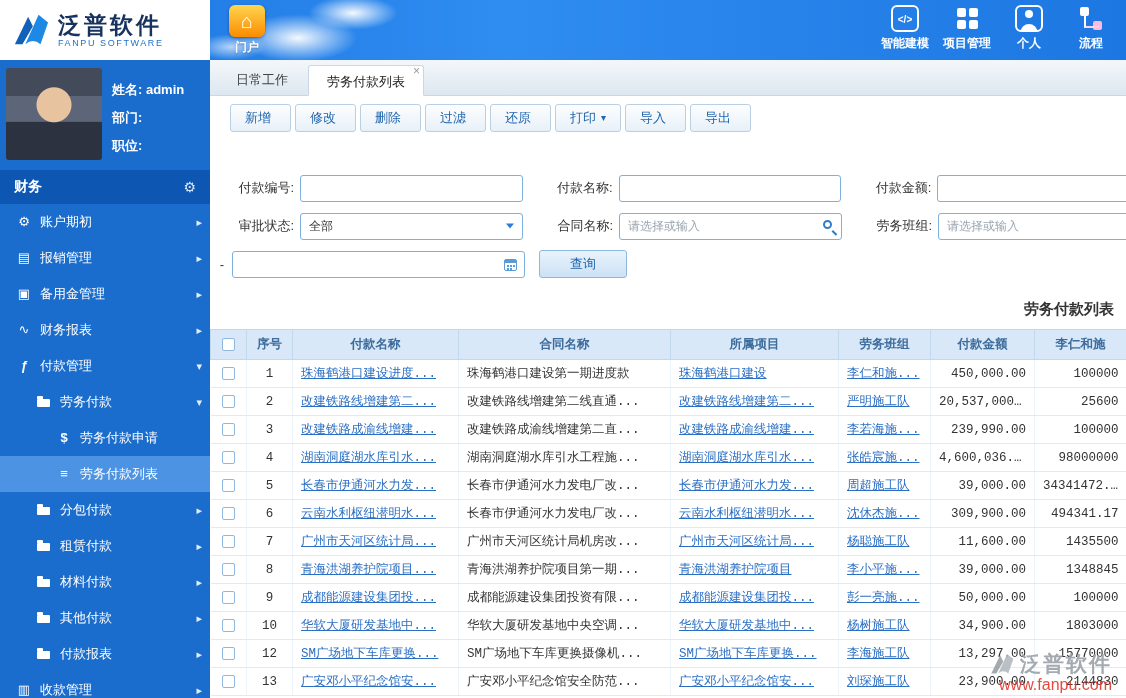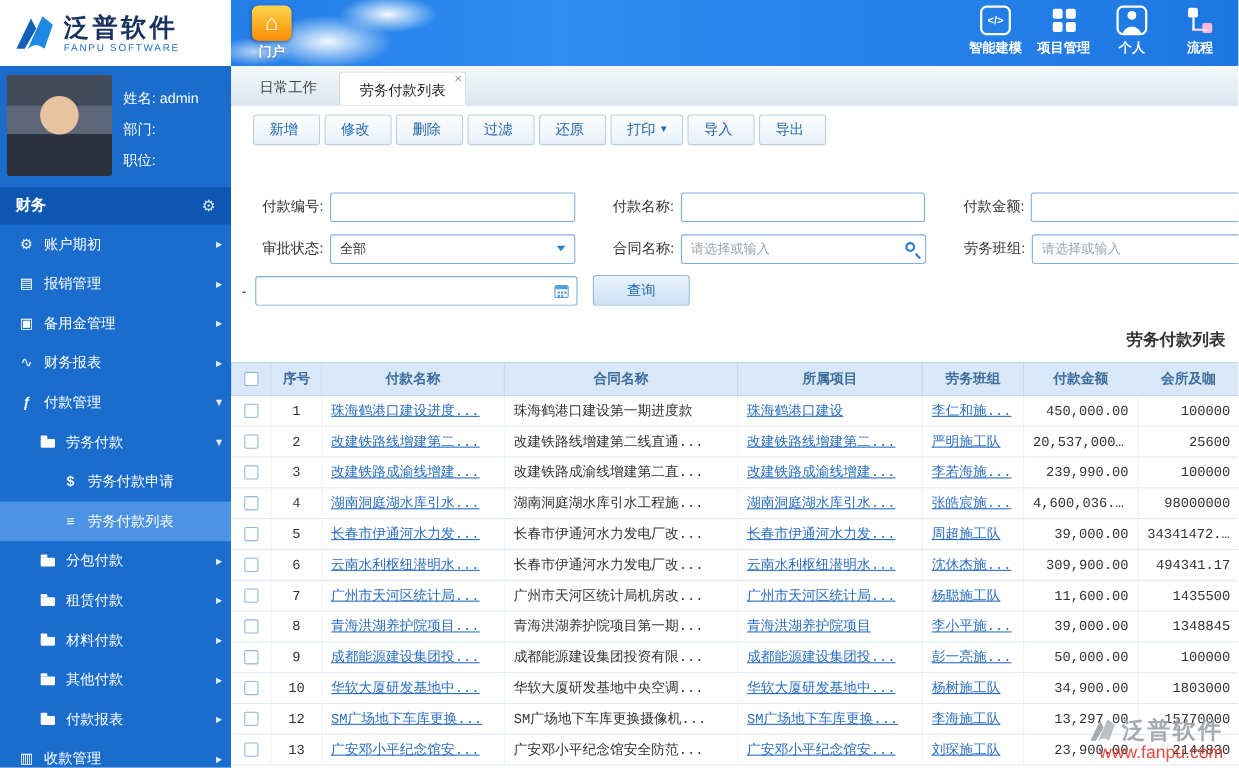--- a/index.html
+++ b/index.html
@@ -39,21 +39,21 @@
     width:8px; height:8px; border-radius:50%; background:#fff; }
   [data-icon="person"] .hn-icon::after { content:""; position:absolute; left:50%; bottom:-5px; transform:translateX(-50%);
     width:17px; height:11px; border-radius:9px 9px 0 0; background:#fff; }
   [data-icon="flow"] .hn-icon::before { content:""; position:absolute; left:3px; top:2px; width:9px; height:9px;
     background:#fff; border-radius:2px; box-shadow:13px 14px 0 #ffb9da; }
   [data-icon="flow"] .hn-icon::after { content:""; position:absolute; left:7px; top:11px; width:13px; height:10px;
     border-left:2px solid #fff; border-bottom:2px solid #ffd3e8; }
 
   
   .sidebar { position:absolute; left:0; top:60px; width:210px; height:638px; background:#1a6ccd; overflow:hidden; }
-  .user-panel { height:110px; position:relative; }
+  .user-panel { height:110px; position:relative;font-weight:bold; }
   .avatar { position:absolute; left:6px; top:8px; width:96px; height:92px; border-radius:3px;
     background:
       radial-gradient(circle at 50% 40%, #e8c3a0 0 17px, rgba(232,195,160,0) 18px),
       linear-gradient(180deg,#434a5a 0 30%, #5d6578 31% 58%, #2c3240 59% 100%); }
   .user-lines { position:absolute; left:112px; top:16px; color:#fff; font-size:13px; line-height:28px; }
   .section-bar { height:34px; background:#0d57b3; display:flex; align-items:center; justify-content:space-between;
     padding:0 14px; color:#fff; font-size:14px; font-weight:bold; }
   .section-gear { font-size:14px; color:#d9e8fb; font-weight:normal; cursor:pointer; }
 
   .menu-item { height:36px; display:flex; align-items:center; color:#fff; font-size:13px; cursor:pointer; position:relative; padding-right:20px; }
@@ -387,21 +387,21 @@
     </colgroup>
     <thead>
       <tr>
         <th class="c-check"><span class="checkbox"></span></th>
         <th>序号</th>
         <th>付款名称</th>
         <th>合同名称</th>
         <th>所属项目</th>
         <th>劳务班组</th>
         <th>付款金额</th>
-        <th>会所及咖</th>
+        <th>李仁和施</th>
       </tr>
     </thead>
     <tbody>
 
         <tr class="grid-row">
           <td class="c-check"><span class="checkbox"></span></td>
           <td class="center">1</td>
           <td class="link">珠海鹤港口建设进度...</td>
           <td>珠海鹤港口建设第一期进度款</td>
           <td class="link">珠海鹤港口建设</td>

